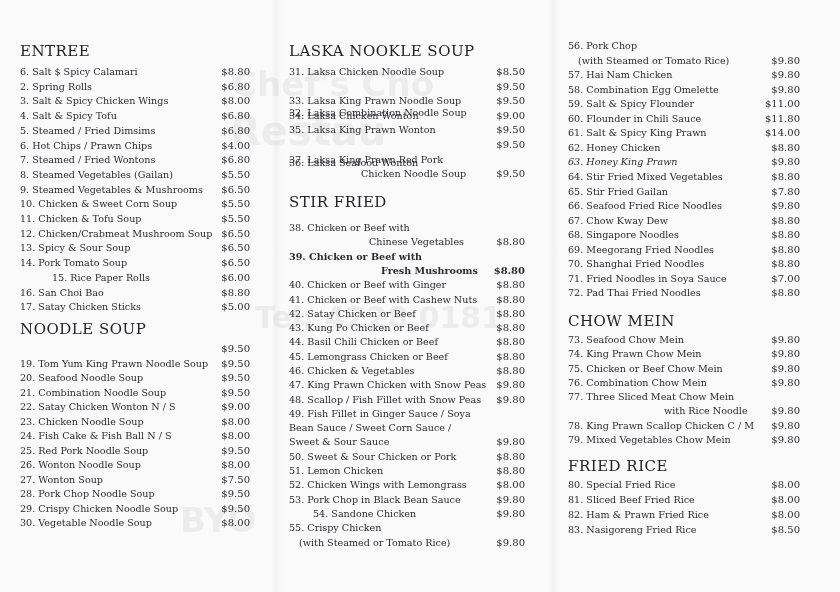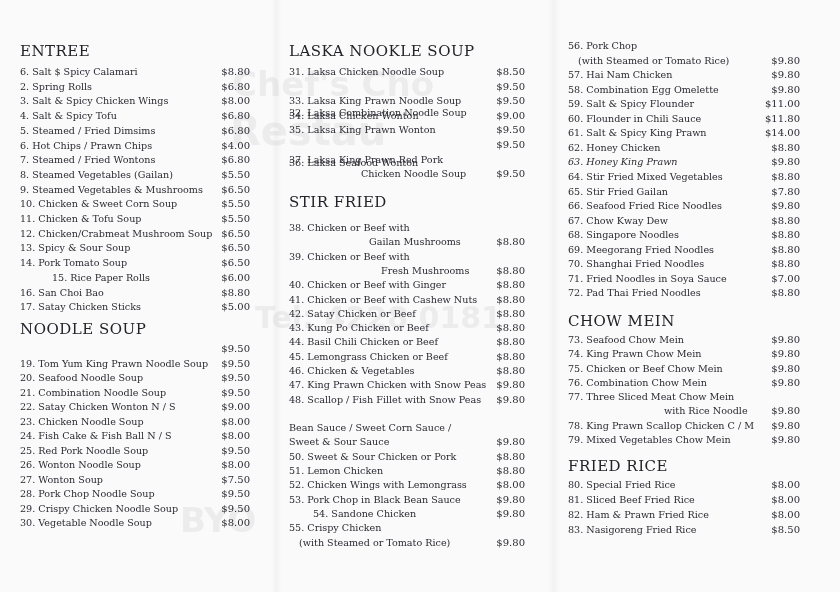--- a/index.html
+++ b/index.html
@@ -209,24 +209,24 @@
         <div class="item" style="top: 152.6px; height: 29.2px;">
           <span class="name" style="top: 0px;">37. Laksa King Prawn Red Pork</span>
           <span class="name2" style="top: 14.6px; left: 72px;">Chicken Noodle Soup</span>
           <span class="price" style="top: 14.6px;">$9.50</span>
         </div>
       </div>
     <div class="section-title" style="top:193px;">STIR FRIED</div>
     <div id="stir-list">
         <div class="item" style="top: 221px; height: 28.6px;">
           <span class="name" style="top: 0px;">38. Chicken or Beef with</span>
-          <span class="name2" style="top: 14.3px; left: 80px;">Gailan Mushrooms</span>
+          <span class="name2" style="top: 14.3px; left: 80px;">Chinese Vegetables</span>
           <span class="price" style="top: 14.3px;">$8.80</span>
         </div>
-        <div class="item" style="top: 249.6px; height: 28.6px;">
+        <div class="item" style="top: 249.6px; height: 28.6px; font-weight: bold;">
           <span class="name" style="top: 0px;">39. Chicken or Beef with</span>
           <span class="name2" style="top: 14.3px; left: 92px;">Fresh Mushrooms</span>
           <span class="price" style="top: 14.3px;">$8.80</span>
         </div>
         <div class="item" style="top: 278.2px; height: 14.3px;">
           <span class="name" style="top: 0px;">40. Chicken or Beef with Ginger</span>
           <span class="price" style="top: 0px;">$8.80</span>
         </div>
         <div class="item" style="top: 292.5px; height: 14.3px;">
           <span class="name" style="top: 0px;">41. Chicken or Beef with Cashew Nuts</span>
@@ -254,20 +254,21 @@
         </div>
         <div class="item" style="top: 378.3px; height: 14.3px;">
           <span class="name" style="top: 0px;">47. King Prawn Chicken with Snow Peas</span>
           <span class="price" style="top: 0px;">$9.80</span>
         </div>
         <div class="item" style="top: 392.6px; height: 14.3px;">
           <span class="name" style="top: 0px;">48. Scallop / Fish Fillet with Snow Peas</span>
           <span class="price" style="top: 0px;">$9.80</span>
         </div>
         <div class="item" style="top: 406.9px; height: 42.9px;">
+          <span class="name" style="top: 0px;">49. Fish Fillet in Ginger Sauce / Soya</span>
           <span class="name2" style="top: 14.3px; left: 0px;">Bean Sauce / Sweet Corn Sauce /</span>
           <span class="name2" style="top: 28.6px; left: 0px;">Sweet &amp; Sour Sauce</span>
           <span class="price" style="top: 28.6px;">$9.80</span>
         </div>
         <div class="item" style="top: 449.8px; height: 14.3px;">
           <span class="name" style="top: 0px;">50. Sweet &amp; Sour Chicken or Pork</span>
           <span class="price" style="top: 0px;">$8.80</span>
         </div>
         <div class="item" style="top: 464.1px; height: 14.3px;">
           <span class="name" style="top: 0px;">51. Lemon Chicken</span>

